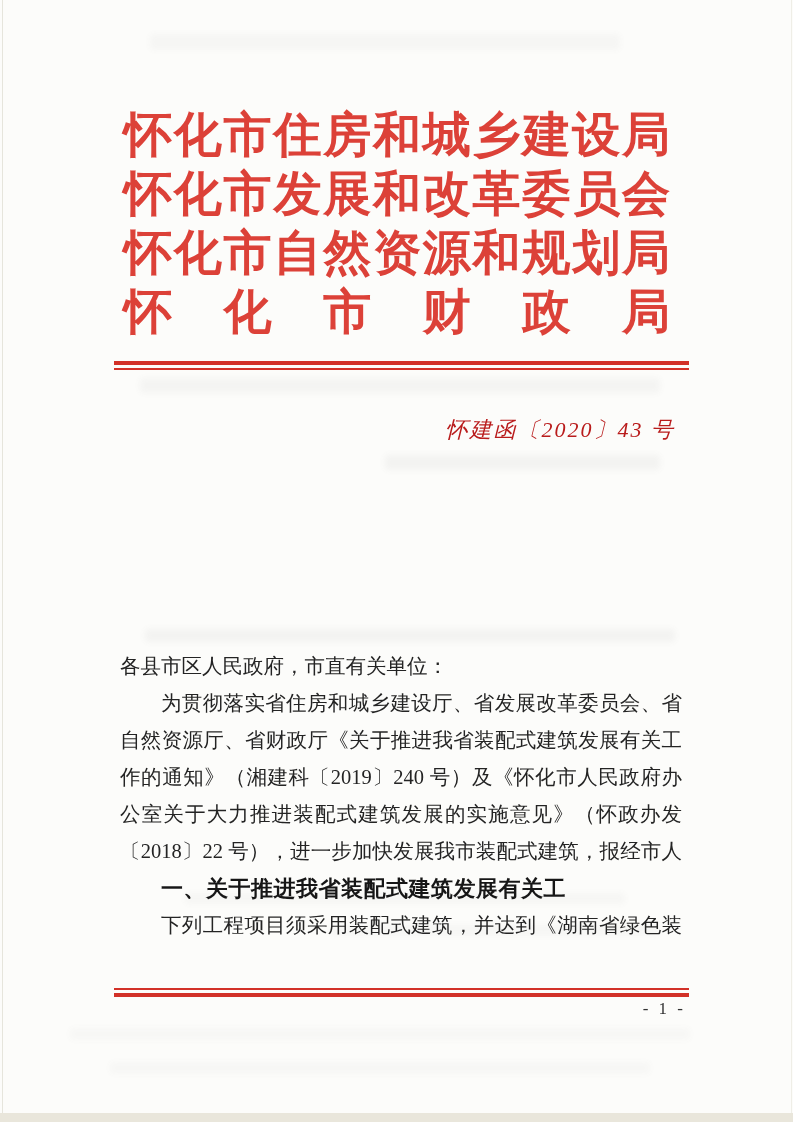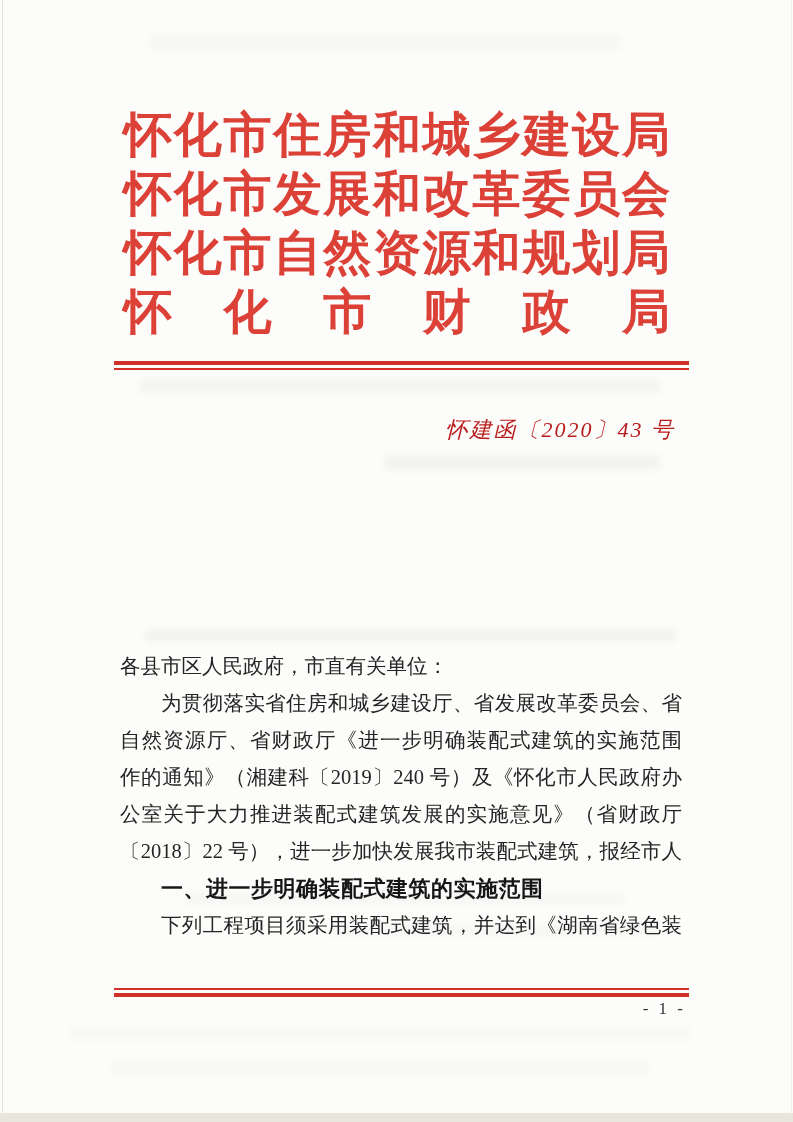--- a/index.html
+++ b/index.html
@@ -120,25 +120,25 @@
   </div>
 
   <div class="rule rule-top"></div>
 
   <div class="doc-number">怀建函〔2020〕43 号</div>
 
 
   <div class="body-block">
     <div class="b-line">各县市区人民政府，市直有关单位：</div>
     <div class="b-line indent jfull">为贯彻落实省住房和城乡建设厅、省发展改革委员会、省</div>
-    <div class="b-line jfull">自然资源厅、省财政厅《进一步明确装配式建筑的实施范围</div>
+    <div class="b-line jfull">自然资源厅、省财政厅《关于推进我省装配式建筑发展有关工</div>
     <div class="b-line jfull">作的通知》（湘建科〔2019〕240 号）及《怀化市人民政府办</div>
-    <div class="b-line jfull">公室关于大力推进装配式建筑发展的实施意见》（省财政厅</div>
+    <div class="b-line jfull">公室关于大力推进装配式建筑发展的实施意见》（怀政办发</div>
     <div class="b-line jfull">〔2018〕22 号），进一步加快发展我市装配式建筑，报经市人</div>
-    <div class="b-line indent heading">一、进一步明确装配式建筑的实施范围</div>
+    <div class="b-line indent heading">一、关于推进我省装配式建筑发展有关工</div>
     <div class="b-line indent jfull">下列工程项目须采用装配式建筑，并达到《湖南省绿色装</div>
   </div>
 
   <div class="rule rule-bottom"></div>
   <div class="page-number">- 1 -</div>
 
   <div class="scan-edge-left"></div>
   <div class="scan-edge-right"></div>
   <div class="scan-edge-bottom"></div>
 </div>

